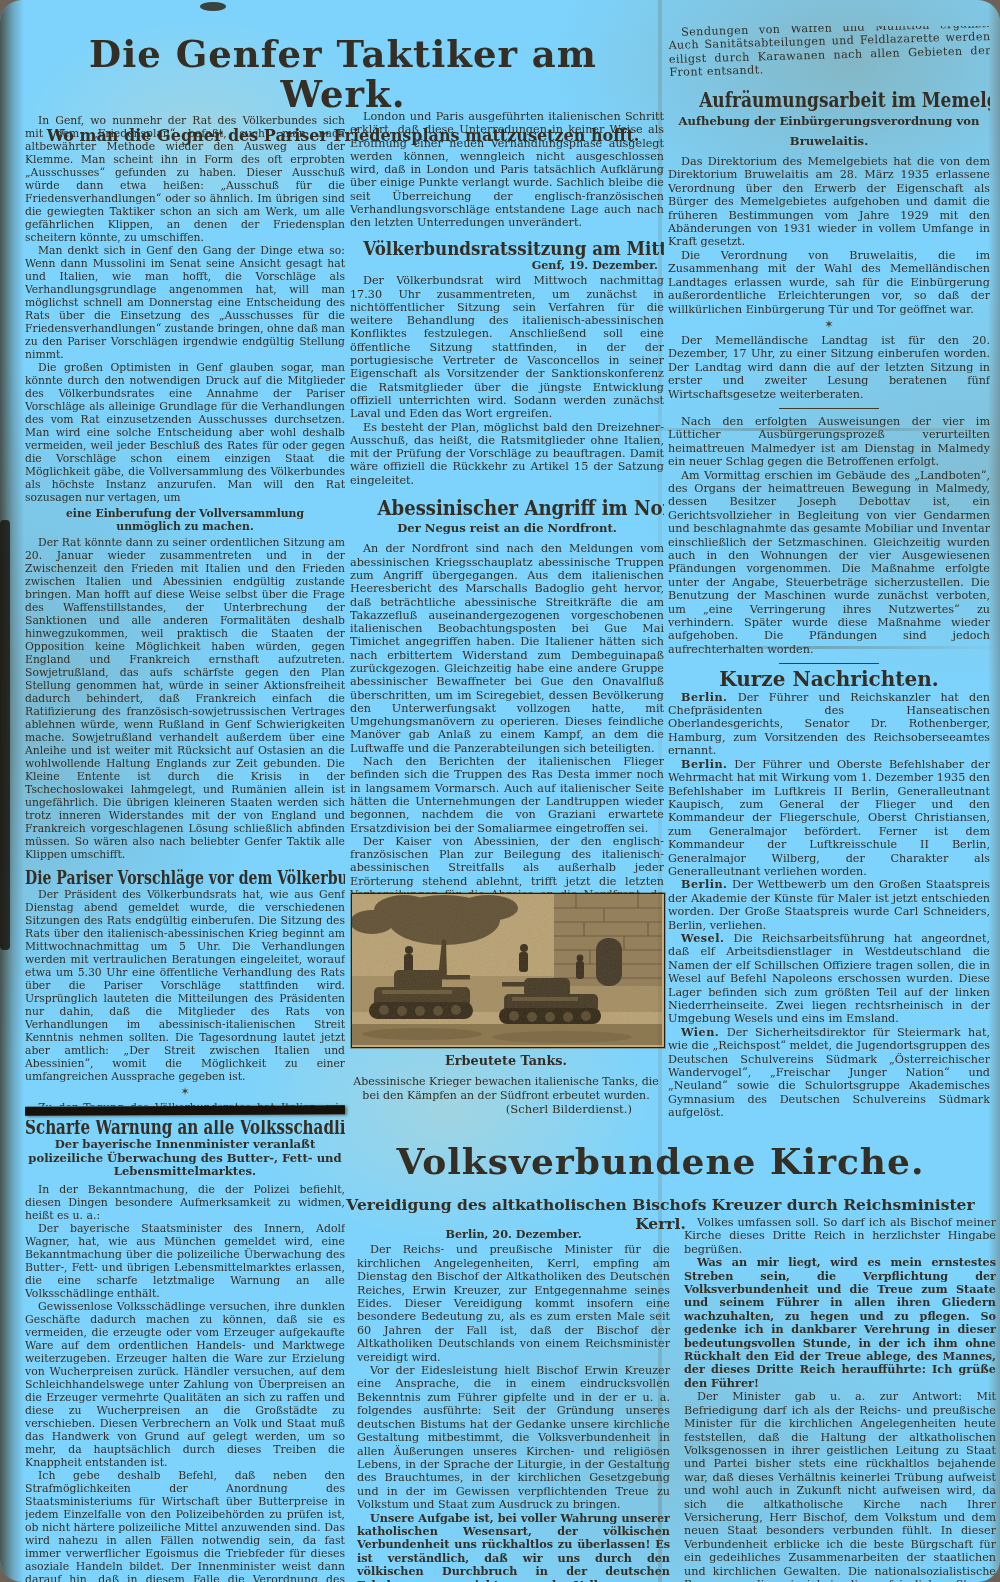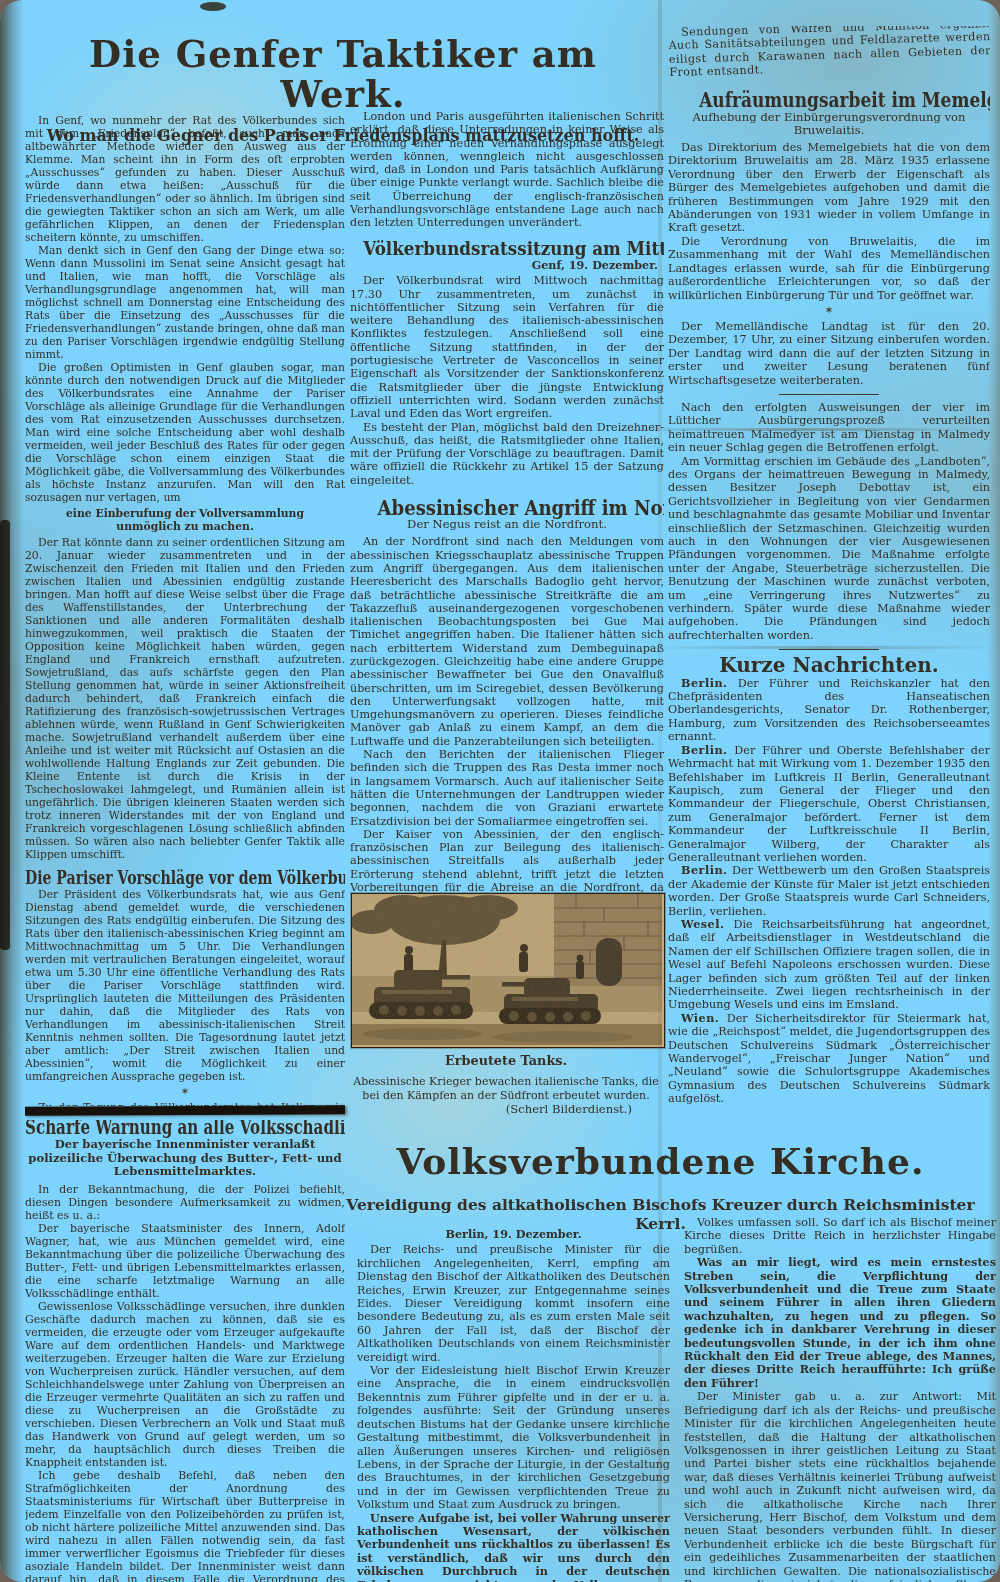--- a/index.html
+++ b/index.html
@@ -44,21 +44,21 @@
   .c-kirche-r{left:684px;top:1216px;width:312px;height:366px;font-size:11.2px;line-height:13.4px;}
 
   .masthead{position:absolute;left:28px;top:34px;width:630px;text-align:center;}
   .masthead .h1{font-size:37px;font-weight:bold;letter-spacing:1px;line-height:40px;}
   .masthead .sub{font-size:16px;font-weight:bold;margin-top:12px;}
 
   .h2{font-weight:bold;text-align:center;text-indent:0;margin:9px 0 4px;}
   .nw{display:inline-block;white-space:nowrap;}
   .oleft{transform-origin:0 50%;}
   .ocenter{transform-origin:50% 50%;}
-  .subhead{font-weight:normal;text-align:center;text-indent:0;font-size:11.6px;line-height:13px;margin:1px 6px 4px;}
+  .subhead{font-weight:bold;text-align:center;text-indent:0;font-size:11.6px;line-height:20px;margin:1px 6px 4px;}
   .crosshead{font-weight:bold;text-align:center;text-indent:0;margin:3px 16px;}
   .dateline{text-align:right;font-weight:bold;text-indent:0;margin:2px 6px 2px 0;}
   .dateline-c{text-align:center;font-weight:bold;text-indent:0;margin:2px 0;}
   .star{text-align:center;text-indent:0;line-height:14px;margin:2px 0;color:#4a4030;}
   .rule{width:100px;border-top:1.6px solid #453a28;margin:7px auto 6px;}
   .boldpar{font-weight:bold;}
   .lead-city{font-weight:bold;letter-spacing:.5px;}
   .skew{display:block;transform:rotate(-1.6deg);transform-origin:0 0;letter-spacing:.4px;}
 
   .bar{position:absolute;left:25px;top:1106px;width:320px;height:9px;background:#16110b;transform:rotate(-.3deg);box-shadow:2px 1px 3px rgba(40,30,15,.5);}
@@ -249,21 +249,21 @@
     <p>Der bayerische Staatsminister des Innern, Adolf Wagner, hat, wie aus München gemeldet wird, eine Bekanntmachung über die polizeiliche Überwachung des Butter-, Fett- und übrigen Lebensmittelmarktes erlassen, die eine scharfe letztmalige Warnung an alle Volksschädlinge enthält.</p>
     <p>Gewissenlose Volksschädlinge versuchen, ihre dunklen Geschäfte dadurch machen zu können, daß sie es vermeiden, die erzeugte oder vom Erzeuger aufgekaufte Ware auf dem ordentlichen Handels- und Marktwege weiterzugeben. Erzeuger halten die Ware zur Erzielung von Wucherpreisen zurück. Händler versuchen, auf dem Schleichhandelswege unter Zahlung von Überpreisen an die Erzeuger vermehrte Qualitäten an sich zu raffen und diese zu Wucherpreisen an die Großstädte zu verschieben. Diesen Verbrechern an Volk und Staat muß das Handwerk von Grund auf gelegt werden, um so mehr, da hauptsächlich durch dieses Treiben die Knappheit entstanden ist.</p>
     <p>Ich gebe deshalb Befehl, daß neben den Strafmöglichkeiten der Anordnung des Staatsministeriums für Wirtschaft über Butterpreise in jedem Einzelfalle von den Polizeibehörden zu prüfen ist, ob nicht härtere polizeiliche Mittel anzuwenden sind. Das wird nahezu in allen Fällen notwendig sein, da fast immer verwerflicher Egoismus die Triebfeder für dieses asoziale Handeln bildet. Der Innenminister weist dann darauf hin, daß in diesem Falle die Verordnung des Reichspräsidenten zum Schutz von Volk und Staat die Handhabe gibt, alle Schädlinge auf längere Zeit durch Einweisung in das Konzentrationslager Dachau von allen anständigen Volksgenossen abzusondern.</p>
   </div>
 
   <div class="kirche-head">
     <div class="h1">Volksverbundene Kirche.</div>
     <div class="sub">Vereidigung des altkatholischen Bischofs Kreuzer durch Reichsminister Kerrl.</div>
   </div>
   <div class="col c-kirche-l">
-    <div class="dateline-c">Berlin, 19. Dezember.</div>
+    <div class="dateline-c">Berlin, 20. Dezember.</div>
     <p>Der Reichs- und preußische Minister für die kirchlichen Angelegenheiten, Kerrl, empfing am Dienstag den Bischof der Altkatholiken des Deutschen Reiches, Erwin Kreuzer, zur Entgegennahme seines Eides. Dieser Vereidigung kommt insofern eine besondere Bedeutung zu, als es zum ersten Male seit 60 Jahren der Fall ist, daß der Bischof der Altkatholiken Deutschlands von einem Reichsminister vereidigt wird.</p>
     <p>Vor der Eidesleistung hielt Bischof Erwin Kreuzer eine Ansprache, die in einem eindrucksvollen Bekenntnis zum Führer gipfelte und in der er u. a. folgendes ausführte: Seit der Gründung unseres deutschen Bistums hat der Gedanke unsere kirchliche Gestaltung mitbestimmt, die Volksverbundenheit in allen Äußerungen unseres Kirchen- und religiösen Lebens, in der Sprache der Liturgie, in der Gestaltung des Brauchtumes, in der kirchlichen Gesetzgebung und in der im Gewissen verpflichtenden Treue zu Volkstum und Staat zum Ausdruck zu bringen.</p>
     <p class="boldpar">Unsere Aufgabe ist, bei voller Wahrung unserer katholischen Wesensart, der völkischen Verbundenheit uns rückhaltlos zu überlassen! Es ist verständlich, daß wir uns durch den völkischen Durchbruch in der deutschen Erhebung nun nicht nur als Volksgenossen, sondern auch als Kirche von einem lastenden Druck befreit fühlen.</p>
 
   </div>
   <div class="col c-kirche-r">
     <p>Volkes umfassen soll. So darf ich als Bischof meiner Kirche dieses Dritte Reich in herzlichster Hingabe begrüßen.</p>
     <p class="boldpar">Was an mir liegt, wird es mein ernstestes Streben sein, die Verpflichtung der Volksverbundenheit und die Treue zum Staate und seinem Führer in allen ihren Gliedern wachzuhalten, zu hegen und zu pflegen. So gedenke ich in dankbarer Verehrung in dieser bedeutungsvollen Stunde, in der ich ihm ohne Rückhalt den Eid der Treue ablege, des Mannes, der dieses Dritte Reich heraufführte: Ich grüße den Führer!</p>
     <p>Der Minister gab u. a. zur Antwort: Mit Befriedigung darf ich als der Reichs- und preußische Minister für die kirchlichen Angelegenheiten heute feststellen, daß die Haltung der altkatholischen Volksgenossen in ihrer geistlichen Leitung zu Staat und Partei bisher stets eine rückhaltlos bejahende war, daß dieses Verhältnis keinerlei Trübung aufweist und wohl auch in Zukunft nicht aufweisen wird, da sich die altkatholische Kirche nach Ihrer Versicherung, Herr Bischof, dem Volkstum und dem neuen Staat besonders verbunden fühlt. In dieser Verbundenheit erblicke ich die beste Bürgschaft für ein gedeihliches Zusammenarbeiten der staatlichen und kirchlichen Gewalten. Die nationalsozialistische Bewegung, die, wie ich in dieser feierlichen Stunde mit besonderem Nachdruck betone, auf dem Boden des positiven Christentums steht, hat für die Altkatholiken eine besondere innere Bedeutung. Mit der Entgegennahme des Eides fand die Feier ihren Abschluß.</p>
   </div>

